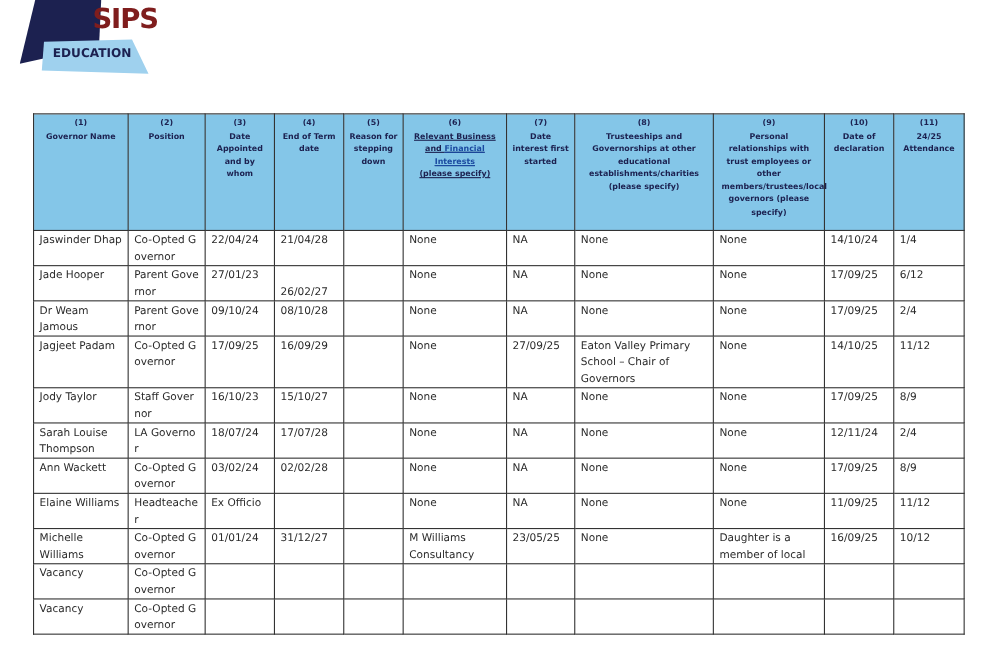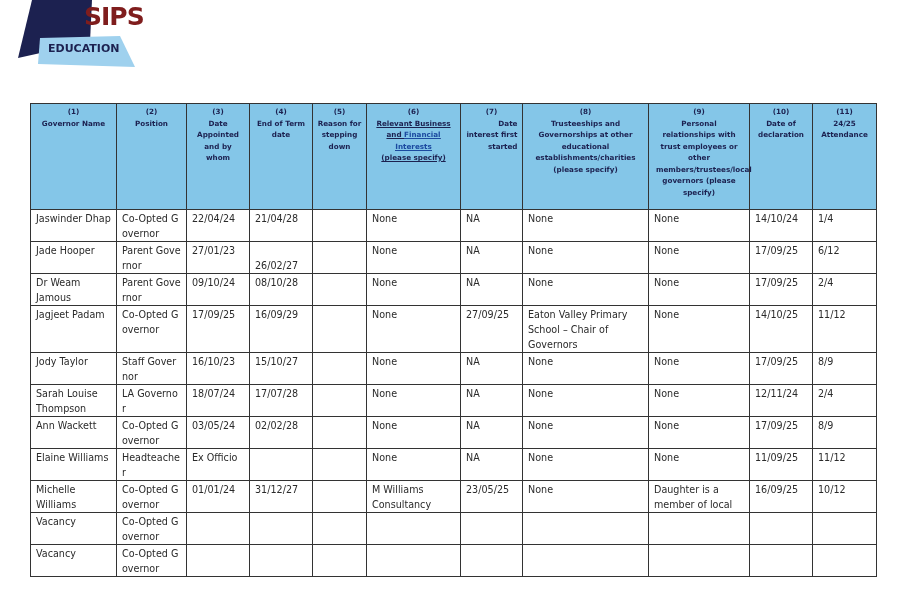--- a/index.html
+++ b/index.html
@@ -65,21 +65,21 @@
         <th>
           <div>(5)</div>
           <div style="margin: 0px auto; width: 44px;"><span>Reason for stepping down</span></div>
         </th>
         <th>
           <div>(6)</div>
           <div style="margin: 0px auto; width: 84px; text-decoration: underline;"><span>Relevant Business and </span><span class="u">Financial Interests</span><div>(please specify)</div></div>
         </th>
         <th>
           <div>(7)</div>
-          <div style="margin: 0px auto; width: 52px; text-align: right;"><span>Date interest first started</span></div>
+          <div style="margin: 0px auto; width: 52px;"><span>Date interest first started</span></div>
         </th>
         <th>
           <div>(8)</div>
           <div style="margin: 0px auto; width: 110px;"><span>Trusteeships and Governorships at other educational establishments/charities (please specify)</span></div>
         </th>
         <th>
           <div>(9)</div>
           <div style="margin: 0px auto; width: 86px;"><span>Personal relationships with trust employees or other members/trustees/local governors (please specify)</span></div>
         </th>
         <th>
@@ -167,21 +167,21 @@
         <td><span>None</span></td>
         <td><span>NA</span></td>
         <td><span>None</span></td>
         <td><span>None</span></td>
         <td><span>12/11/24</span></td>
         <td><span>2/4</span></td>
       </tr>
       <tr style="height: 31px;">
         <td><span>Ann Wackett</span></td>
         <td style="word-break: break-all;"><span>Co-Opted Governor</span></td>
-        <td><span>03/05/24</span></td>
+        <td><span>03/02/24</span></td>
         <td><span>02/02/28</span></td>
         <td><span></span></td>
         <td><span>None</span></td>
         <td><span>NA</span></td>
         <td><span>None</span></td>
         <td><span>None</span></td>
         <td><span>17/09/25</span></td>
         <td><span>8/9</span></td>
       </tr>
       <tr style="height: 30px;">

